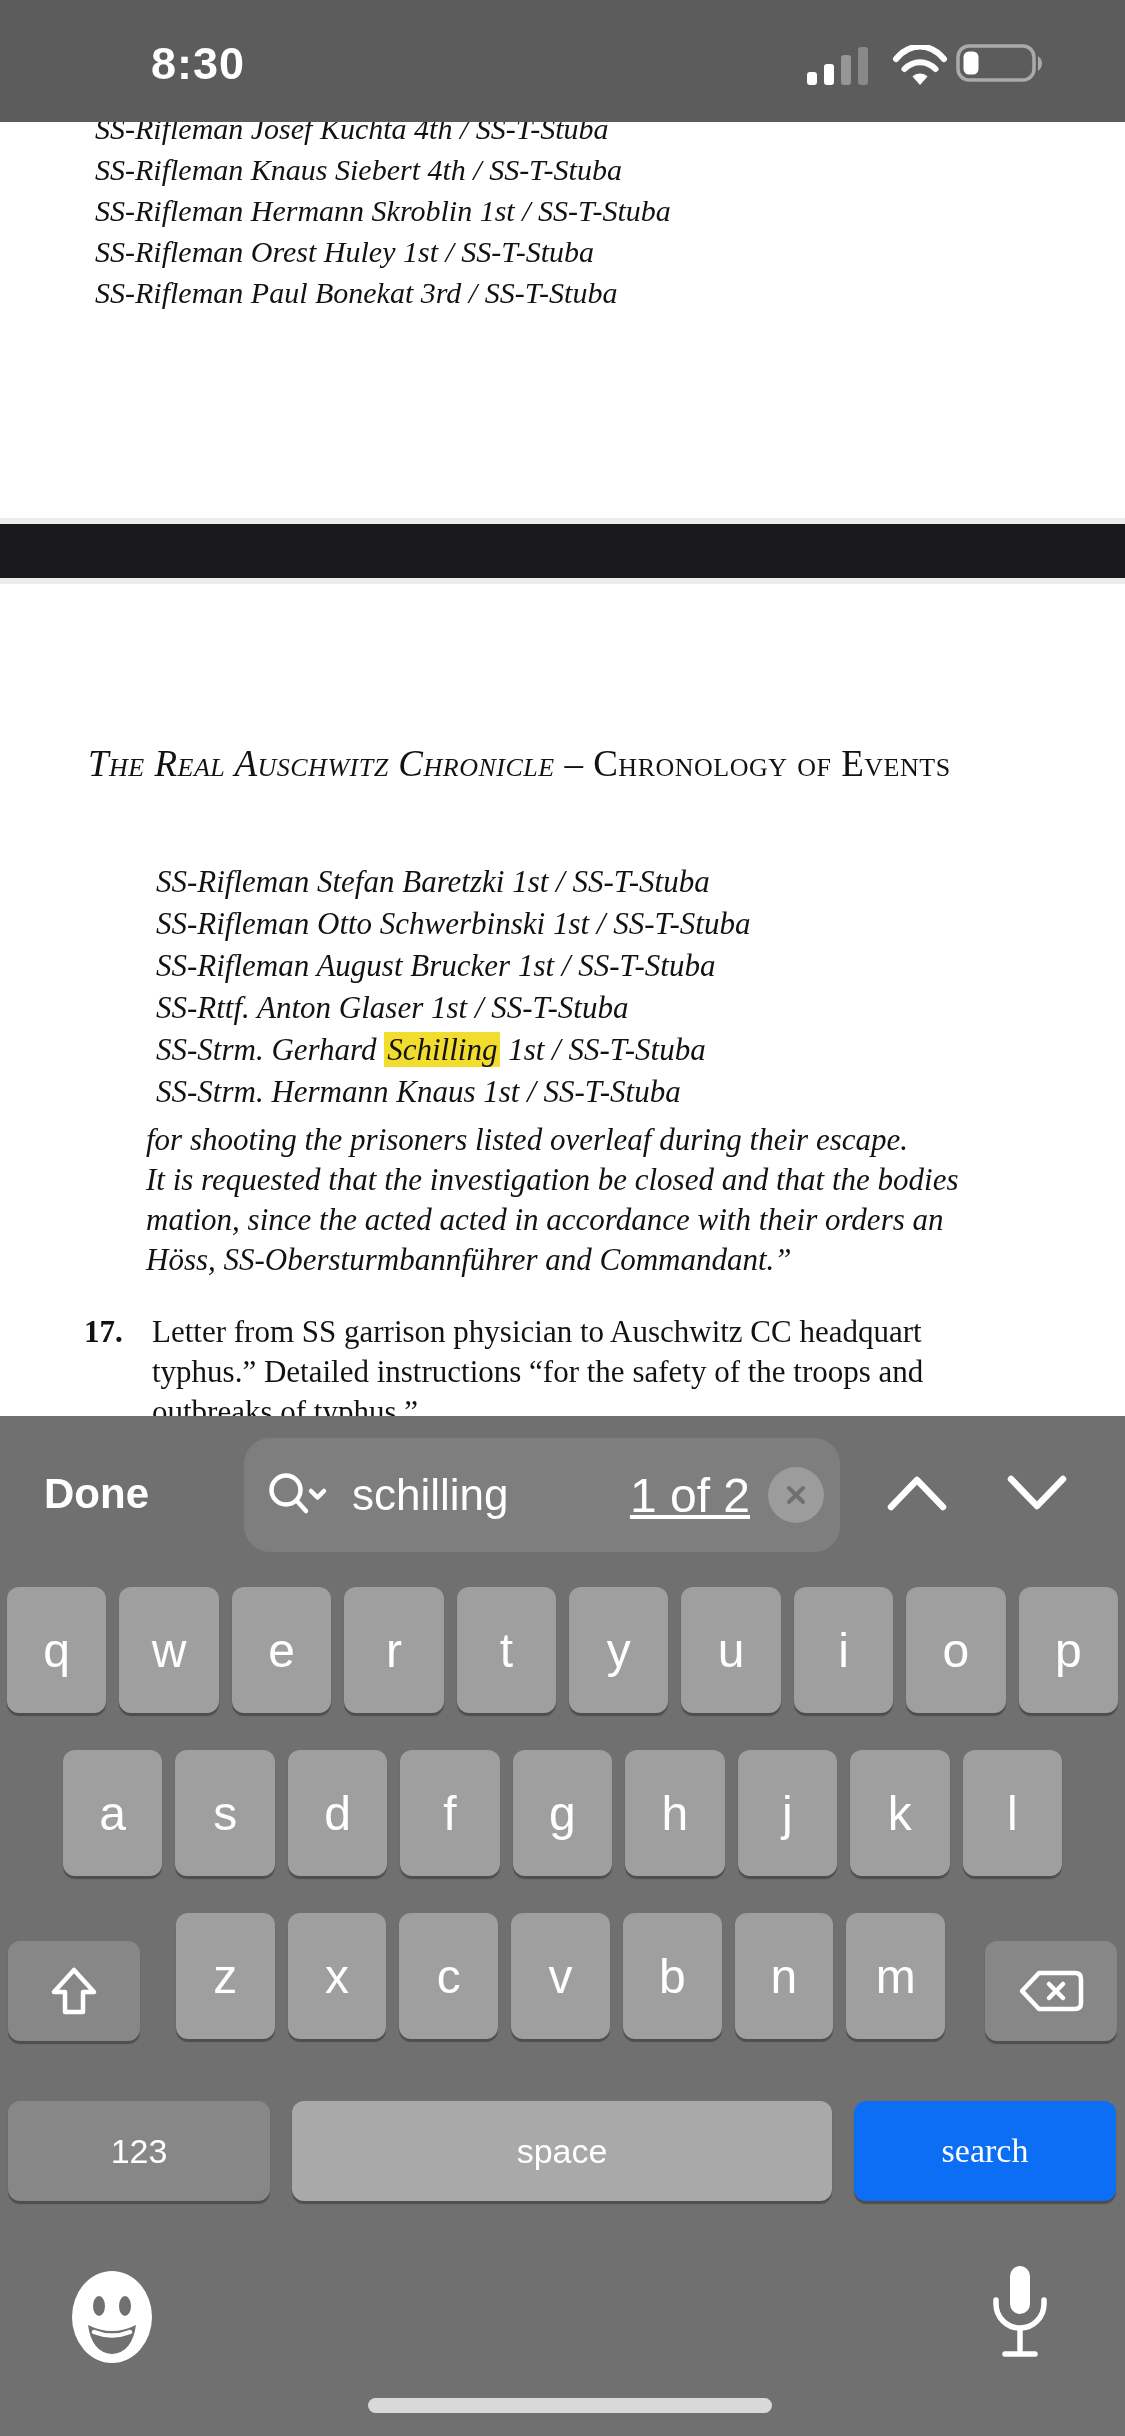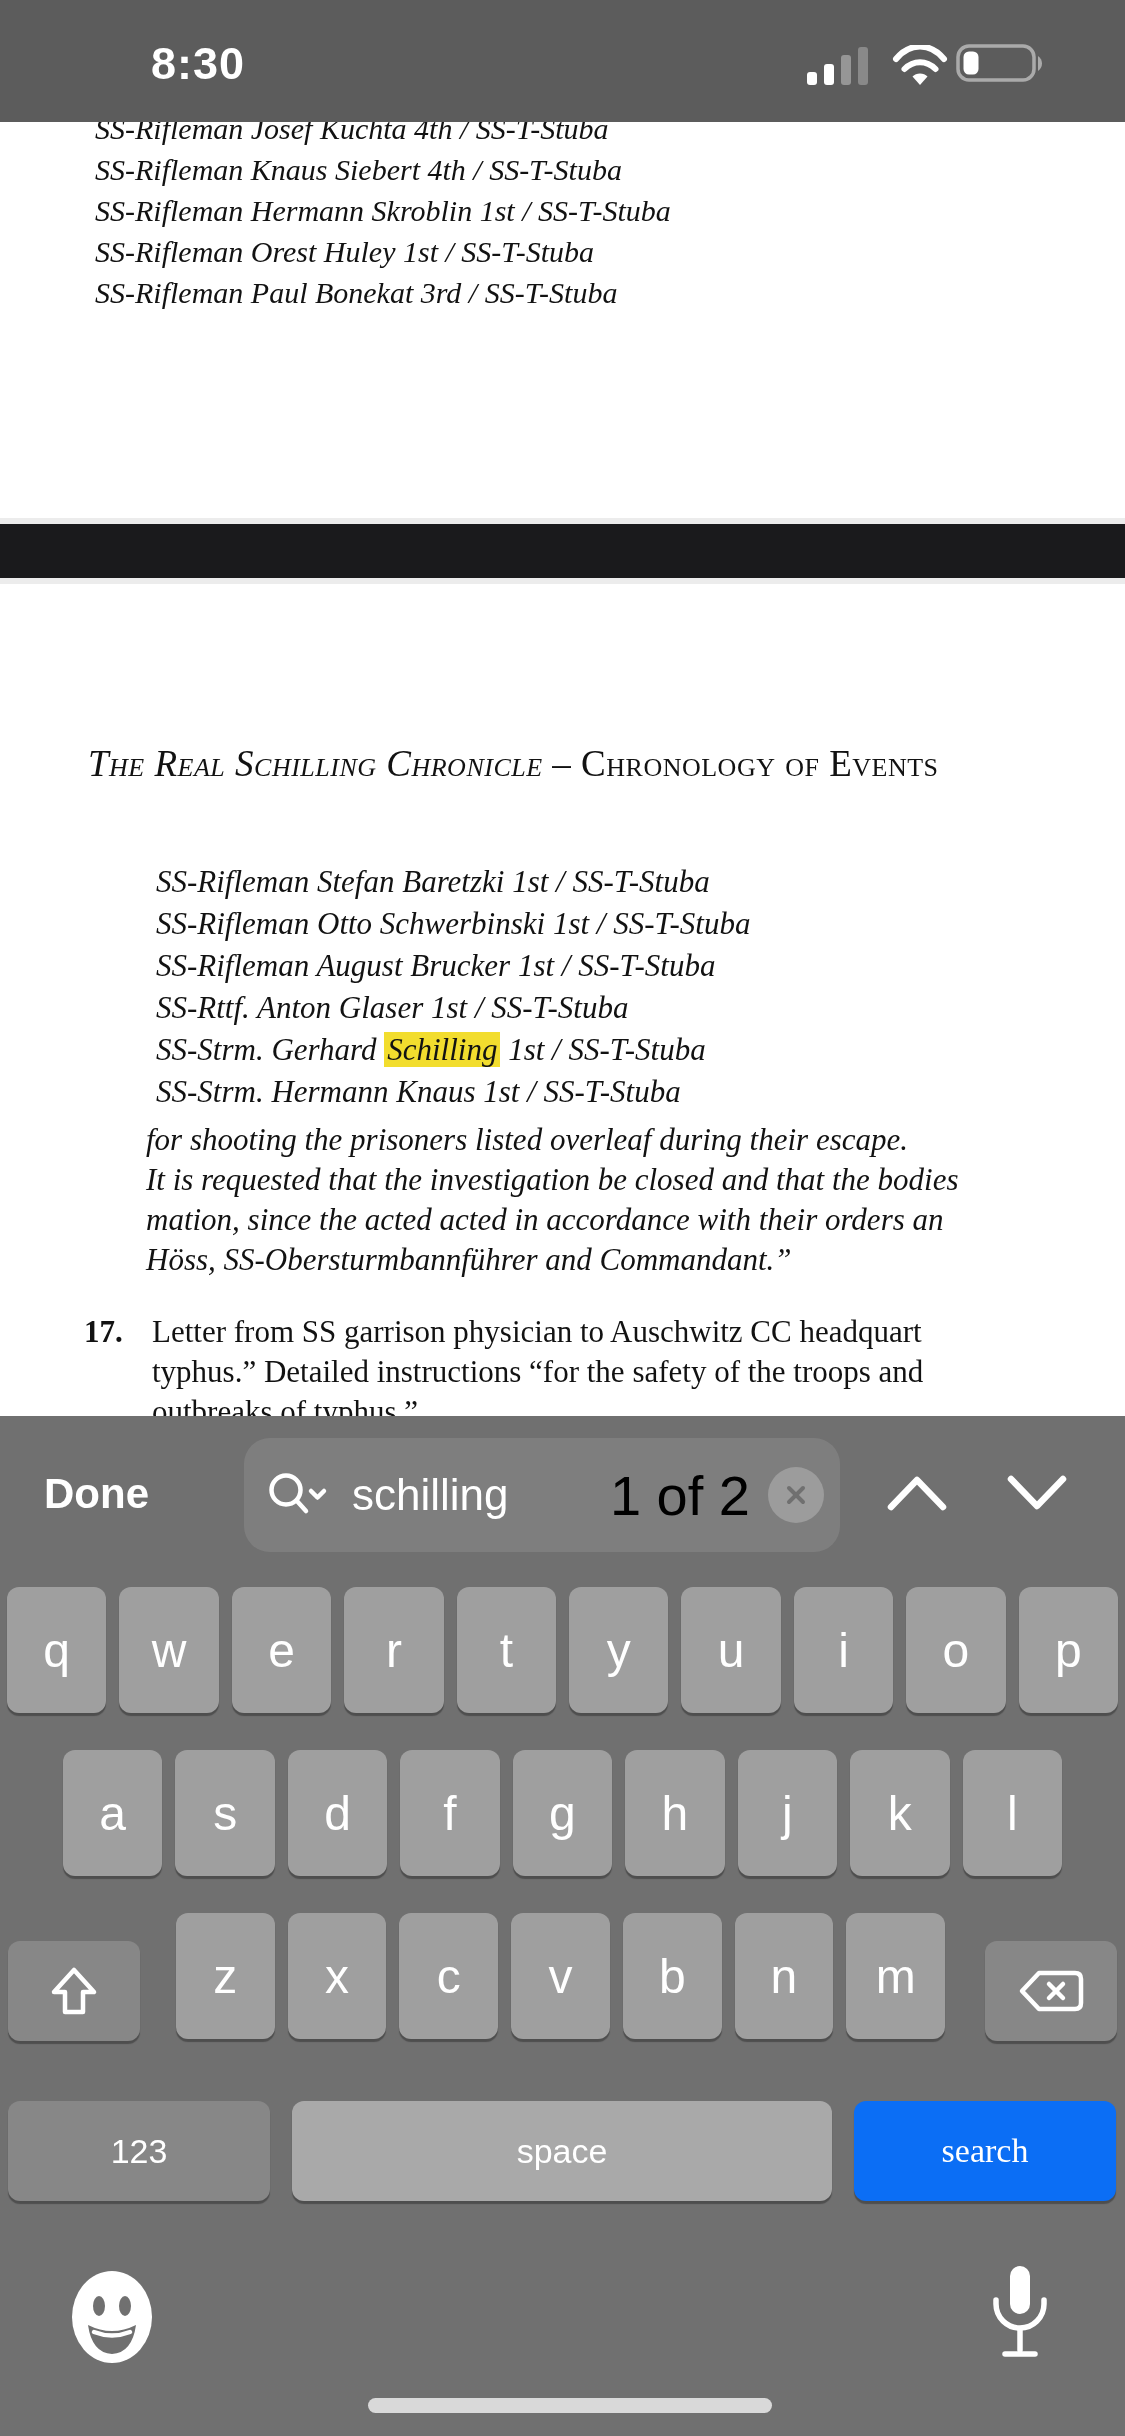--- a/index.html
+++ b/index.html
@@ -27,21 +27,21 @@
   #doc-title .t-italic{font-style:italic;}
   .hl{background:#f2dd2e;padding:0 3px;}
   .item-number{font-weight:700;font-style:normal;font-size:31px;}
   .item-line{font-style:normal;font-size:31px;}
   
   #panel{position:absolute;left:0;top:1416px;width:1125px;height:1020px;background:#707070;z-index:20;}
   #done-btn{position:absolute;left:44px;top:54px;color:#fff;font-size:42px;font-weight:600;}
   #find-field{position:absolute;left:244px;top:22px;width:596px;height:114px;border-radius:26px;
     background:rgba(255,255,255,0.10);display:flex;align-items:center;}
   #find-query{margin-left:24px;color:#fff;font-size:44px;white-space:nowrap;}
-  #find-counter{margin-left:auto;color:#000000;font-size:56px;white-space:nowrap;}
+  #find-counter{margin-left:auto;color:#ffffff;font-size:48px;white-space:nowrap;text-decoration:underline;}
   #find-clear{width:56px;height:56px;border-radius:50%;background:#9c9c9c;flex:0 0 auto;
     margin:0 16px 0 18px;display:flex;align-items:center;justify-content:center;}
   .nav-chevron{position:absolute;top:56px;}
   
   .kb-row{position:absolute;display:flex;gap:13px;height:126px;}
   #kb-row1{left:7px;width:1111px;top:171px;}
   #kb-row2{left:63px;width:999px;top:334px;}
   #kb-row3{left:176px;width:769px;top:497px;}
   .key{flex:1;background:#9f9f9f;border-radius:12px;box-shadow:0 3px 1px rgba(0,0,0,0.30);
     color:#fff;font-size:48px;display:flex;align-items:center;justify-content:center;}
@@ -89,21 +89,21 @@
       <div class="doc-line italic-line" style="left:95px;top:72px">SS-Rifleman Hermann Skroblin 1st / SS-T-Stuba</div>
       <div class="doc-line italic-line" style="left:95px;top:113px">SS-Rifleman Orest Huley 1st / SS-T-Stuba</div>
       <div class="doc-line italic-line" style="left:95px;top:154px">SS-Rifleman Paul Bonekat 3rd / SS-T-Stuba</div>
     </div>
 
     <div id="page-separator-top" style="top:396px;height:6px"></div>
     <div id="page-separator"></div>
     <div id="page-separator-bottom" style="top:456px;height:6px"></div>
 
     <div id="doc-title">
-      <span class="t-italic">The Real Schilling Chronicle</span><span> – </span><span>Chronology of Events</span>
+      <span class="t-italic">The Real Auschwitz Chronicle</span><span> – </span><span>Chronology of Events</span>
     </div>
 
     <div id="list2">
       <div class="doc-line italic-line" style="left:156px;top:742px">SS-Rifleman Stefan Baretzki 1st / SS-T-Stuba</div>
       <div class="doc-line italic-line" style="left:156px;top:784px">SS-Rifleman Otto Schwerbinski 1st / SS-T-Stuba</div>
       <div class="doc-line italic-line" style="left:156px;top:826px">SS-Rifleman August Brucker 1st / SS-T-Stuba</div>
       <div class="doc-line italic-line" style="left:156px;top:868px">SS-Rttf. Anton Glaser 1st / SS-T-Stuba</div>
       <div class="doc-line italic-line" style="left:156px;top:910px"><span>SS-Strm. Gerhard </span><span class="hl">Schilling</span><span> 1st / SS-T-Stuba</span></div>
       <div class="doc-line italic-line" style="left:156px;top:952px">SS-Strm. Hermann Knaus 1st / SS-T-Stuba</div>
     </div>

